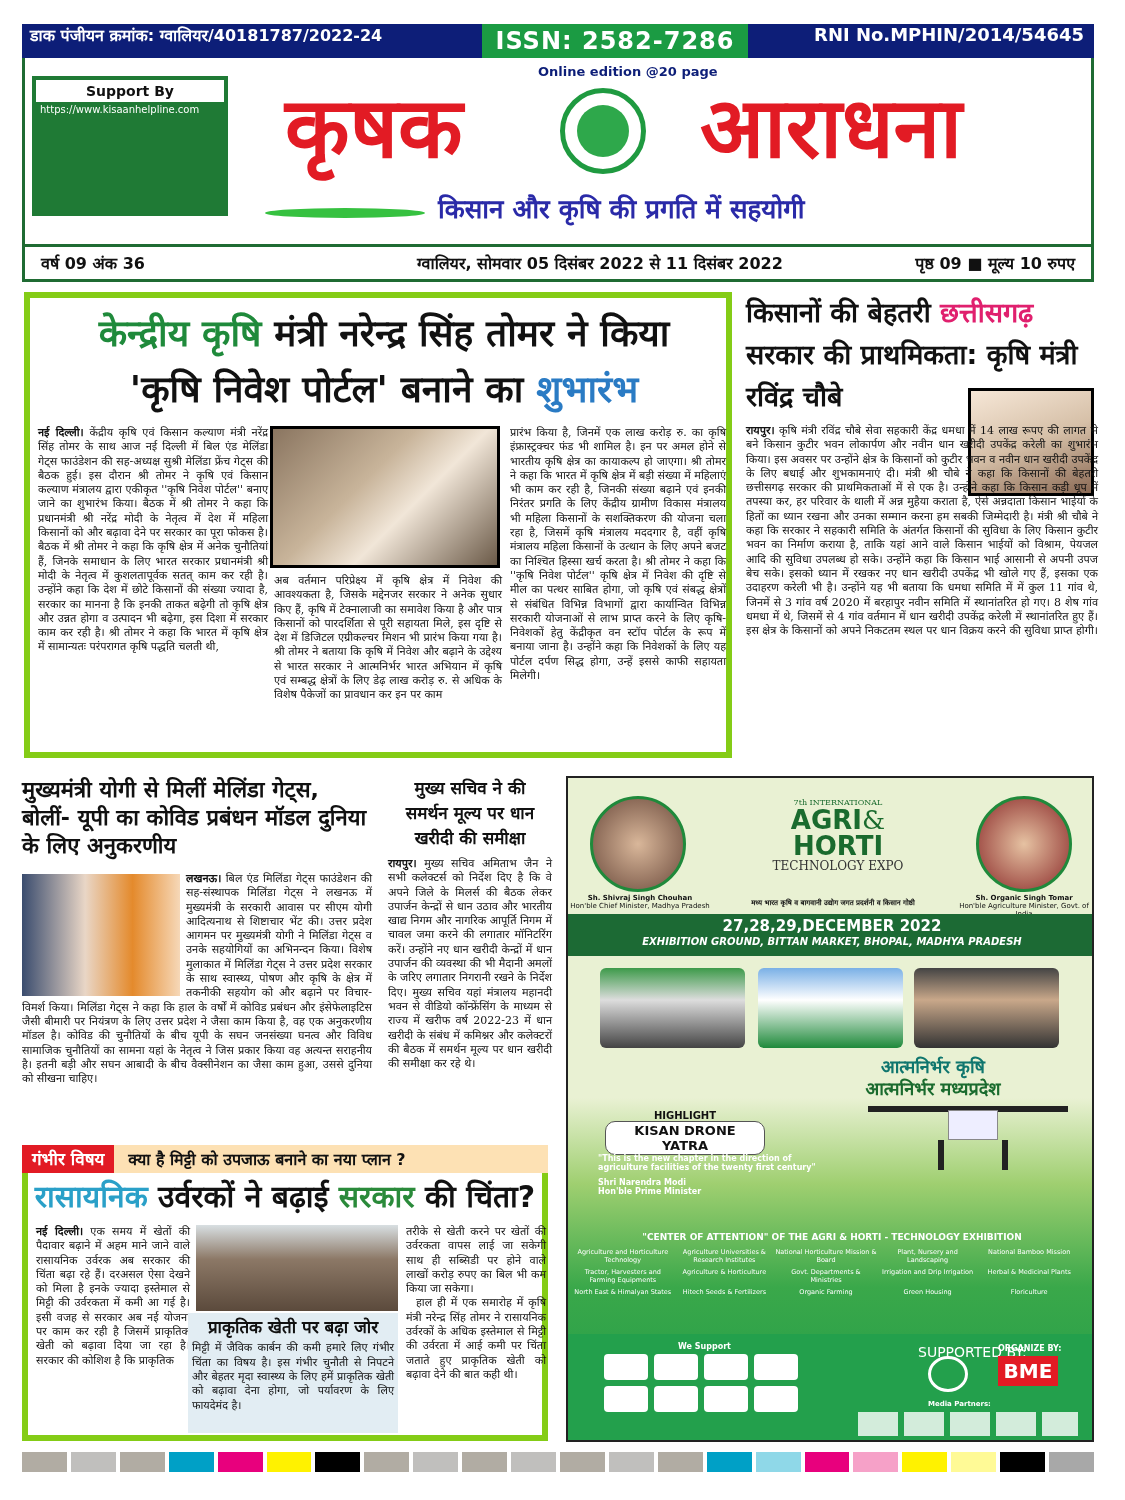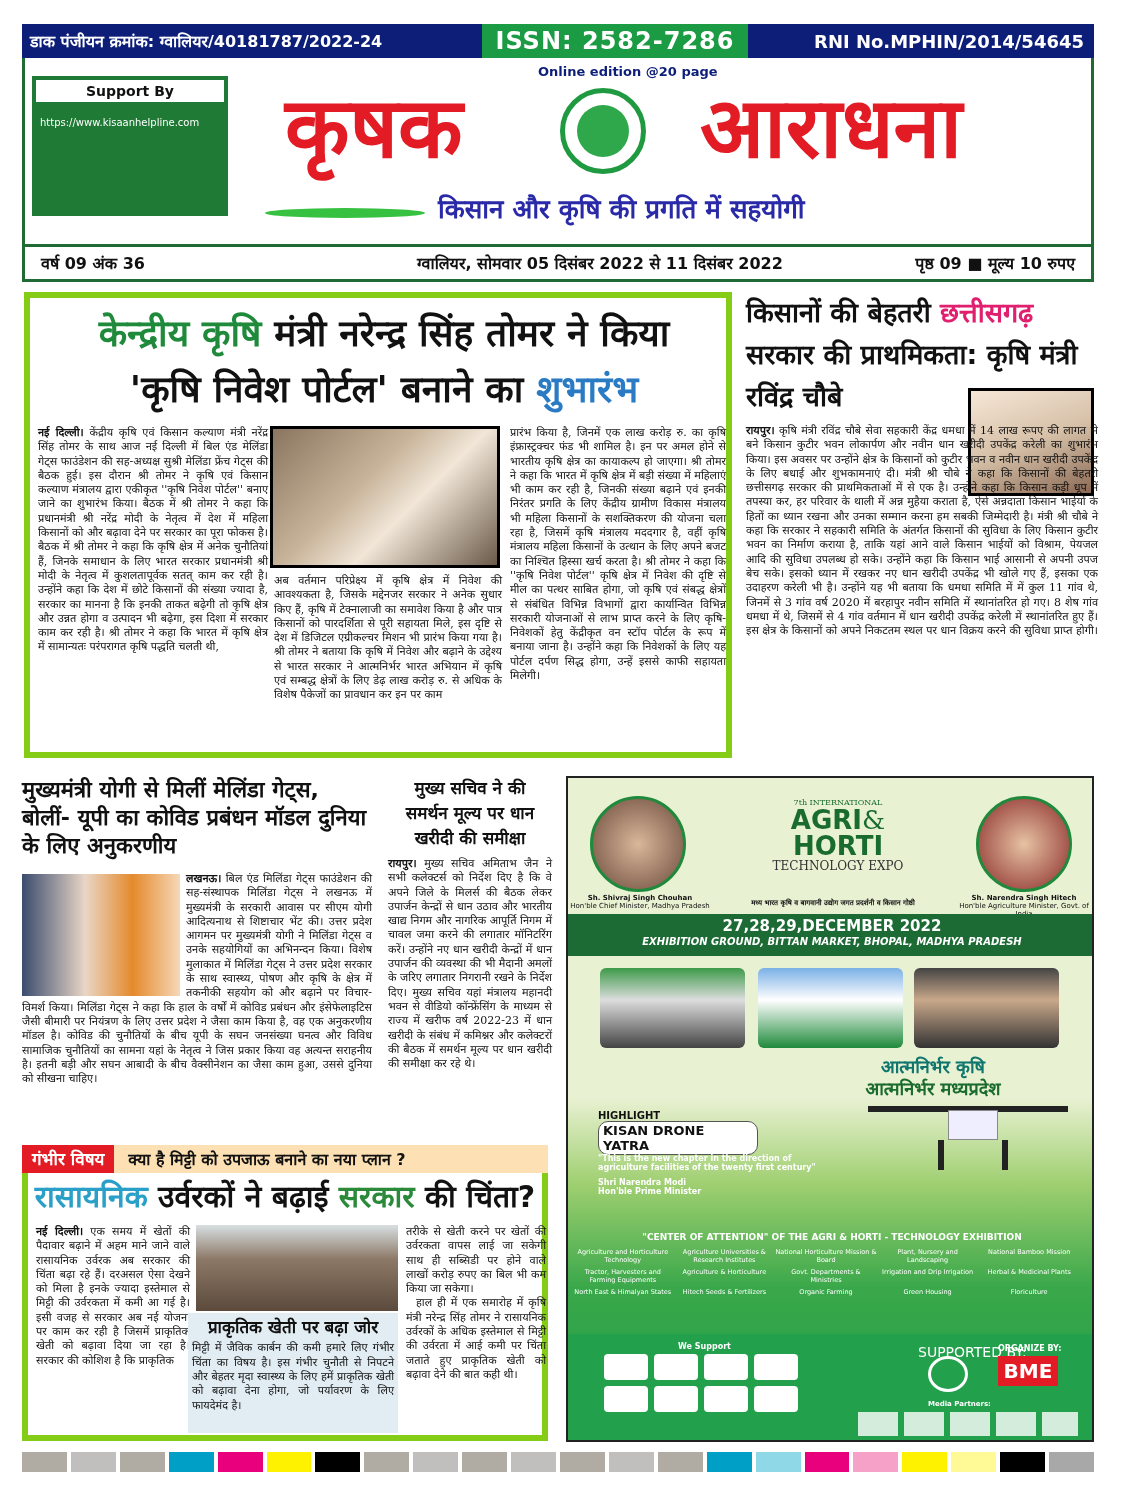--- a/index.html
+++ b/index.html
@@ -1,31 +1,31 @@
 <!DOCTYPE html>
 <html><head>
 <meta charset="utf-8">
 <style>
 *{box-sizing:border-box;margin:0;padding:0}
 body{width:1125px;height:1500px;background:#fff;font-family:"DejaVu Sans",sans-serif;position:relative;overflow:hidden;color:#111}
 .abs{position:absolute}
 
-.topbar{left:22px;top:24px;width:1072px;height:34px;background:#0d1e78;color:#fff;display:flex;align-items:center}
+.topbar{left:22px;top:24px;width:1072px;height:34px;background:#0d1e78;color:#fff;display:flex;}
 .topbar .reg{width:460px;padding-left:8px;font-size:16px;font-weight:bold}
 .topbar .issn{width:266px;height:100%;background:#1b9b43;display:flex;align-items:center;justify-content:center;font-size:24px;font-weight:bold;letter-spacing:1px}
 .topbar .rni{flex:1;text-align:right;padding-right:10px;font-size:18px;font-weight:bold}
 .masthead{left:22px;top:58px;width:1072px;height:186px;border:3px solid #1f6b33;border-top:none;border-bottom:none}
 .online{left:538px;top:64px;font-size:13px;font-weight:bold;color:#0d1e78}
 .support{left:32px;top:76px;width:196px;height:140px;background:#1f7a35;padding:4px}
 .support .sb{background:#fff;text-align:center;font-size:14px;font-weight:bold;height:22px;line-height:22px}
 .support .logo{margin-top:4px;background:#000;border:2px solid #ffd200;height:86px;text-align:center}
 .support .k{font-size:30px;font-weight:bold;color:#f5b400;font-style:italic;line-height:36px}
 .support .h{font-size:24px;font-weight:bold;color:#8cc63f;line-height:26px}
 .support .ph{font-size:11px;color:#fff;font-weight:bold}
-.support .url{font-size:10px;color:#fff;margin-top:15px;padding-left:4px}
+.support .url{font-size:10px;color:#fff;margin-top:2px;padding-left:4px}
 .title-l{left:285px;top:78px;font-size:84px;font-weight:bold;color:#e21b24;line-height:100px;font-family:"DejaVu Sans",sans-serif}
 .title-r{left:700px;top:78px;font-size:84px;font-weight:bold;color:#e21b24;line-height:100px}
 .emblem{left:560px;top:88px;width:86px;height:86px;border-radius:50%;border:5px solid #1f9a40;background:#fff;display:flex;align-items:center;justify-content:center}
 .emblem .in{width:52px;height:52px;border-radius:50%;background:#2ea84b}
 .tagline{left:438px;top:190px;font-size:26px;font-weight:bold;color:#2a2aa8}
 .swoosh{left:265px;top:208px;width:160px;height:10px;border-radius:50%;background:#36c140}
 .dateline{left:22px;top:244px;width:1072px;height:38px;border:3px solid #1f6b33;display:flex;align-items:center;font-size:16px;font-weight:bold}
 .dateline .a{width:320px;padding-left:16px}
 .dateline .b{width:510px;text-align:center}
 .dateline .c{flex:1;text-align:right;padding-right:16px}
@@ -119,40 +119,40 @@
   <div style="position:absolute;left:22px;top:18px;width:96px;height:96px;border-radius:50%;border:3px solid #1f8a3b;background:radial-gradient(#d9b79a,#6b4a3c)"></div>
   <div style="position:absolute;left:2px;top:116px;width:140px;font-size:7px;text-align:center"><b>Sh. Shivraj Singh Chouhan</b><br><span>Hon'ble Chief Minister, Madhya Pradesh</span></div>
   <div style="position:absolute;left:190px;top:20px;width:160px;text-align:center;color:#1a6b2e">
     <div style="font-size:8px;font-family:'DejaVu Serif',serif">7th INTERNATIONAL</div>
     <div style="font-size:26px;font-weight:bold;line-height:26px"><span>AGRI</span><span style="font-family:'DejaVu Serif',serif;font-weight:normal">&amp;</span></div>
     <div style="font-size:26px;font-weight:bold;line-height:26px">HORTI</div>
     <div style="font-size:12px;font-family:'DejaVu Serif',serif;color:#333">TECHNOLOGY EXPO</div>
   </div>
   <div style="position:absolute;left:140px;top:120px;width:250px;font-size:7px;text-align:center;font-weight:bold">मध्य भारत कृषि व बागवानी उद्योग जगत प्रदर्शनी व किसान गोष्ठी</div>
   <div style="position:absolute;left:408px;top:18px;width:96px;height:96px;border-radius:50%;border:3px solid #1f8a3b;background:radial-gradient(#e6c2a2,#8a2a2a)"></div>
-  <div style="position:absolute;left:386px;top:116px;width:140px;font-size:7px;text-align:center"><b>Sh. Narendra Singh Hitech</b><br><span>Hon'ble Agriculture Minister, Govt. of India</span></div>
+  <div style="position:absolute;left:386px;top:116px;width:140px;font-size:7px;text-align:center"><b>Sh. Organic Singh Tomar</b><br><span>Hon'ble Agriculture Minister, Govt. of India</span></div>
   <div style="position:absolute;left:0;top:136px;width:528px;height:42px;background:#1c6a34;color:#fff;text-align:center">
     <div style="font-size:15px;font-weight:bold;line-height:20px;margin-top:2px">27,28,29,DECEMBER 2022</div>
     <div style="font-size:10px;font-weight:bold;font-style:italic">EXHIBITION GROUND, BITTAN MARKET, BHOPAL, MADHYA PRADESH</div>
   </div>
   <div style="position:absolute;left:32px;top:190px;width:145px;height:80px;border-radius:6px;background:linear-gradient(#3d9a4a,#ddd 40%,#444)"></div>
   <div style="position:absolute;left:190px;top:190px;width:145px;height:80px;border-radius:6px;background:linear-gradient(#7ab0e6,#fff 40%,#1f8a3b)"></div>
   <div style="position:absolute;left:346px;top:190px;width:145px;height:80px;border-radius:6px;background:linear-gradient(#444,#c9a88a 40%,#333)"></div>
   <div style="position:absolute;left:250px;top:278px;width:230px;text-align:center;font-size:18px;font-weight:bold;line-height:22px">
     <div style="color:#0f766e">आत्मनिर्भर कृषि</div>
     <div style="color:#1a6b2e">आत्मनिर्भर मध्यप्रदेश</div>
   </div>
   <div style="position:absolute;left:0;top:320px;width:528;height:344px;right:0;bottom:0;background:linear-gradient(180deg,#e9f1d3 0%,#9fcf70 25%,#3aa84a 55%,#1e9a48 100%)"></div>
   <div style="position:absolute;left:300px;top:318px;width:200px;height:80px">
     <div style="position:absolute;left:0;top:10px;width:200px;height:6px;background:#222"></div>
     <div style="position:absolute;left:80px;top:14px;width:50px;height:30px;background:#eef;border:1px solid #888"></div>
     <div style="position:absolute;left:70px;top:44px;width:6px;height:30px;background:#222"></div>
     <div style="position:absolute;left:134px;top:44px;width:6px;height:30px;background:#222"></div>
   </div>
-  <div style="position:absolute;left:30px;top:332px;width:160px;text-align:left">
+  <div style="position:absolute;left:37px;top:332px;width:160px;text-align:center">
     <div style="font-size:10px;font-weight:bold">HIGHLIGHT</div>
     <div style="font-size:13px;font-weight:bold;border:1px solid #555;border-radius:10px;padding:1px 4px;background:#fff">KISAN DRONE YATRA</div>
   </div>
   <div style="position:absolute;left:30px;top:376px;width:220px;color:#fff;font-size:8px;font-weight:bold">
     <div>"This is the new chapter in the direction of agriculture facilities of the twenty first century"</div>
     <div style="margin-top:6px">Shri Narendra Modi</div>
     <div>Hon'ble Prime Minister</div>
   </div>
   <div style="position:absolute;left:0;top:454px;width:528px;text-align:center;color:#fff;font-size:9px;font-weight:bold">"CENTER OF ATTENTION" OF THE AGRI &amp; HORTI - TECHNOLOGY EXHIBITION</div>
   <div style="position:absolute;left:4px;top:470px;width:508px;display:grid;grid-template-columns:repeat(5,1fr);row-gap:4px;color:#fff;font-size:6.5px;text-align:center">

